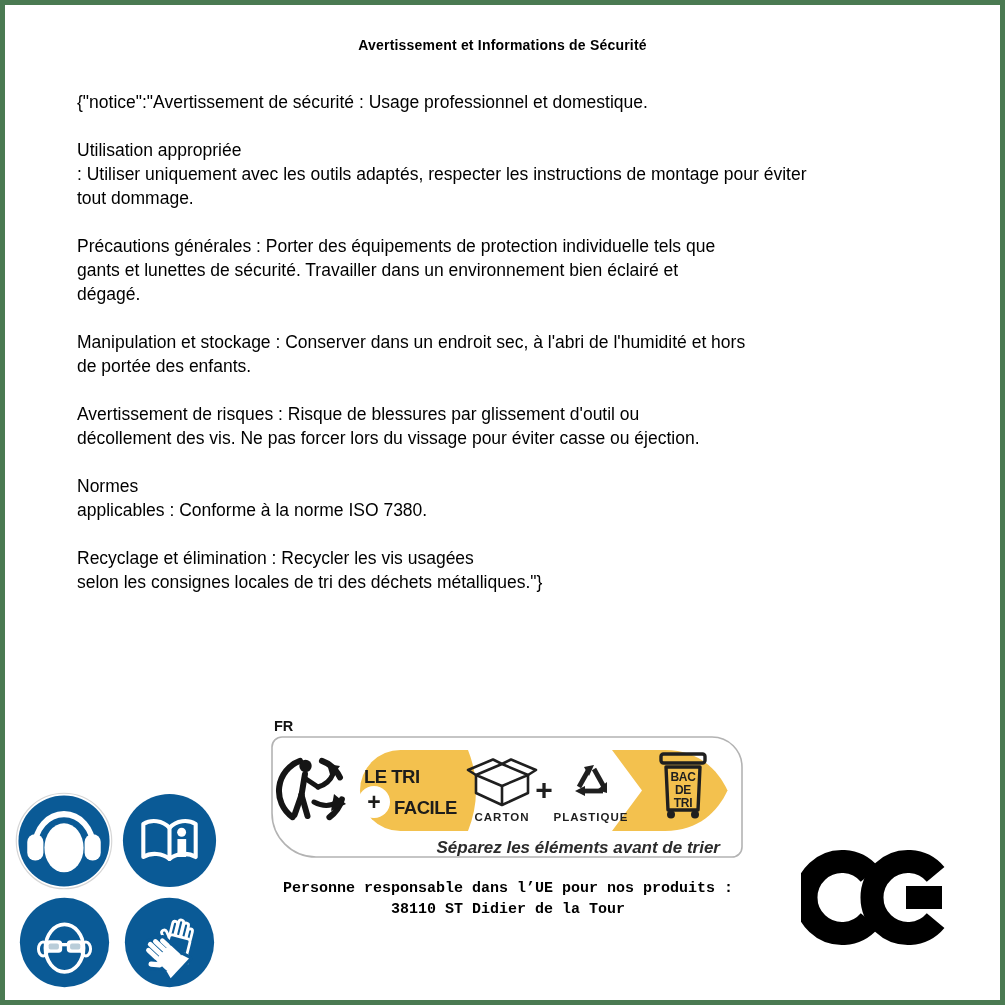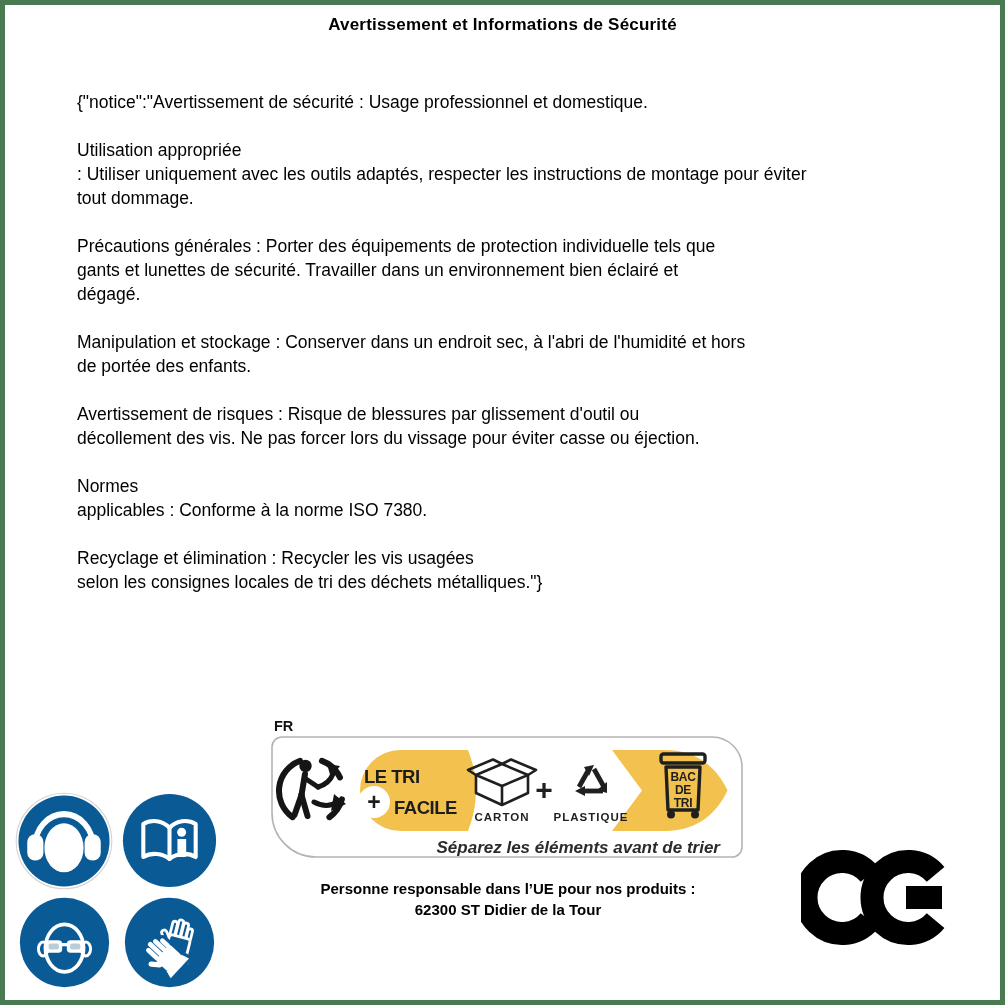--- a/index.html
+++ b/index.html
@@ -2,37 +2,37 @@
 <html><head>
 <meta charset="utf-8">
 <style>
   html,body{margin:0;padding:0;background:#fff;}
   .page{
     position:relative;width:1005px;height:1005px;box-sizing:border-box;
     background:#fff;border:5px solid #4a7a52;overflow:hidden;
     font-family:"Liberation Sans", sans-serif;color:#000;
   }
   .title{
-    position:absolute;top:10px;left:0;width:100%;text-align:center;
-    font-size:17px;font-weight:bold;letter-spacing:.2px;
+    position:absolute;top:32px;left:0;width:100%;text-align:center;
+    font-size:14px;font-weight:bold;letter-spacing:.2px;
   }
   .body-text{
     position:absolute;left:72px;top:85px;width:925px;
     font-size:17.5px;line-height:24px;white-space:pre;color:#000;
   }
   .picto{position:absolute;}
   .picto1{left:10px;top:787px;width:98px;height:98px;}
   .picto2{left:116px;top:787px;width:97px;height:97px;}
   .picto3{left:13px;top:891px;width:93px;height:93px;}
   .picto4{left:118px;top:891px;width:93px;height:93px;}
   .infotri{position:absolute;left:266px;top:710px;width:476px;height:148px;}
   .ce{position:absolute;left:796px;top:842px;width:148px;height:100px;}
   .contact{
     position:absolute;left:203px;top:874px;width:600px;text-align:center;
-    font-weight:bold;font-size:15px;line-height:20.5px;
+    font-weight:bold;font-size:15px;line-height:20.5px;font-family:Liberation Mono, monospace;
   }
   
   text{font-family:"Liberation Sans", sans-serif;}
   .fr-txt{font-size:14.5px;font-weight:bold;fill:#111;}
   .banner-txt{font-size:18.5px;font-weight:bold;letter-spacing:-.5px;fill:#1d1d1b;}
   .plus-txt{font-size:23px;font-weight:bold;fill:#1d1d1b;}
   .mat-label{font-size:11.5px;font-weight:bold;letter-spacing:1px;fill:#1f1f1f;text-anchor:middle;}
   .sep-txt{font-size:30px;font-weight:bold;fill:#1f1f1f;text-anchor:middle;}
   .bin-txt{font-size:12px;font-weight:bold;fill:#1f1f1f;text-anchor:middle;letter-spacing:-.3px;}
   .footer-txt{font-size:17px;font-weight:bold;font-style:italic;fill:#2b2b2b;text-anchor:end;}
@@ -175,21 +175,21 @@
       <text class="bin-txt" x="412" y="66">BAC</text>
       <text class="bin-txt" x="412" y="79">DE</text>
       <text class="bin-txt" x="412" y="92">TRI</text>
     </g>
 
     <text class="footer-txt" x="449" y="138">Séparez les éléments avant de trier</text>
   </svg>
 
   <div class="contact">
     <div>Personne responsable dans l’UE pour nos produits :</div>
-    <div>62300 ST Didier de la Tour</div>
+    <div>38110 ST Didier de la Tour</div>
   </div>
 
   <svg class="ce" viewBox="0 0 148 100">
     <path d="M68.6,27.4 A36,36 0 1 0 68.6,73.6" stroke="#000" stroke-width="23" fill="none"></path>
     <path d="M134.6,27.4 A36,36 0 1 0 134.6,73.6" stroke="#000" stroke-width="23" fill="none"></path>
     <rect x="105" y="39" width="36" height="23" fill="#000"></rect>
   </svg>
 
 </div>
 

